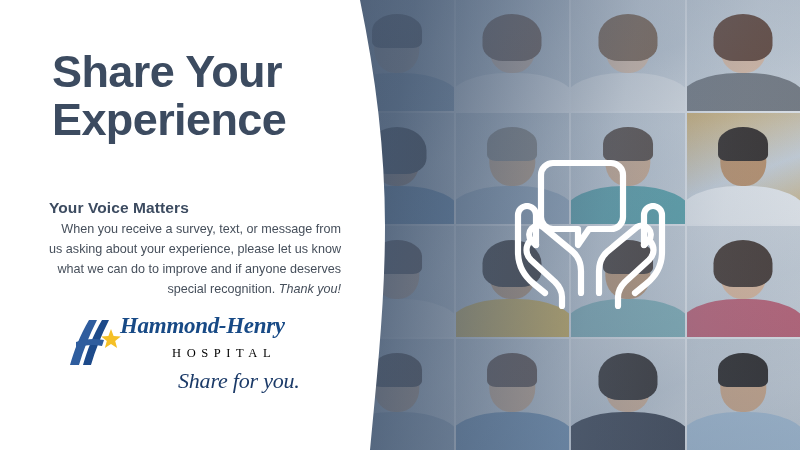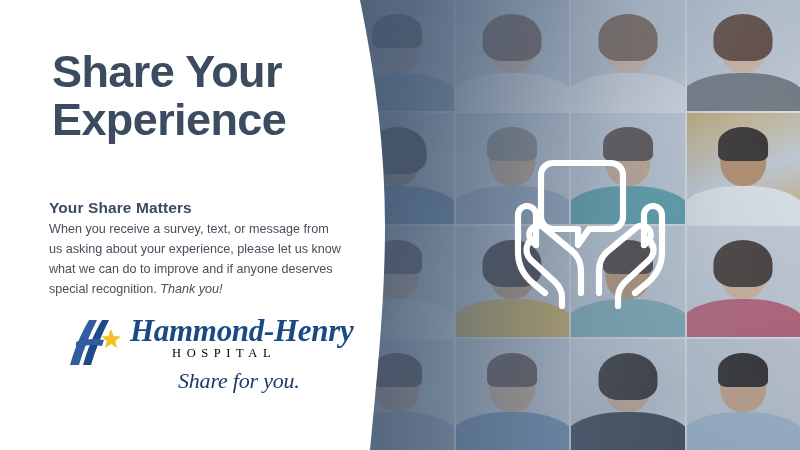--- a/index.html
+++ b/index.html
@@ -92,32 +92,33 @@
     font-weight:700;
     color:#3c4b60;
     letter-spacing:0.1px;
   }
   #body-copy {
     position:absolute; left:49px; top:220px;
     width:292px;
     font-size:12.6px;
     line-height:1.58;
     color:#464f5b;
+    text-align:right;
   }
   #body-copy .thanks { font-style:italic; }
 
   
   #logo { position:absolute; left:62px; top:313px; width:250px; height:92px; }
   #logo-mark { position:absolute; left:0; top:4px; width:62px; height:52px; }
   #logo-wordmark {
-    position:absolute; left:68px; top:0px;
+    position:absolute; left:58px; top:0px;
     font-family:"Liberation Serif", serif;
     font-style:italic;
     font-weight:700;
-    font-size:31px;
+    font-size:23px;
     color:#184a86;
     letter-spacing:-0.3px;
     white-space:nowrap;
   }
   #logo-sub {
     position:absolute; left:110px; top:33px;
     font-family:"Liberation Serif", serif;
     font-size:12.5px;
     font-weight:400;
     letter-spacing:5.6px;
@@ -271,21 +272,21 @@
         <path d="M139,105 l5,-5 a9,9 0 0 0 -12,-13 l-29,24 c-7,6 -9,12 -9,20 v22"></path>
         <path d="M144,100 c6,6 6,14 0,20 l-24,22 c-5,5 -7,9 -7,15 v9"></path>
       </g>
     </svg>
   </div>
 
   <div id="left-content">
 
     <h1 id="headline">Share Your Experience</h1>
 
-    <h2 id="subhead">Your Share Matters</h2>
+    <h2 id="subhead">Your Voice Matters</h2>
 
     <p id="body-copy"><span>When you receive a survey, text, or message from us asking about your experience, please let us know what we can do to improve and if anyone deserves special recognition. </span><span class="thanks">Thank you!</span></p>
 
     <div id="logo">
 
       <div id="logo-mark">
         <svg viewBox="0 0 62 52" aria-hidden="true">
 
           <path d="M8,48 C12,34 18,18 27,3 L35,3 C27,19 21,34 17,48 Z" fill="#2f5d9e"></path>
           <path d="M21,48 C25,34 31,18 40,3 L47,3 C39,19 33,34 29,48 Z" fill="#1d4a8a"></path>

